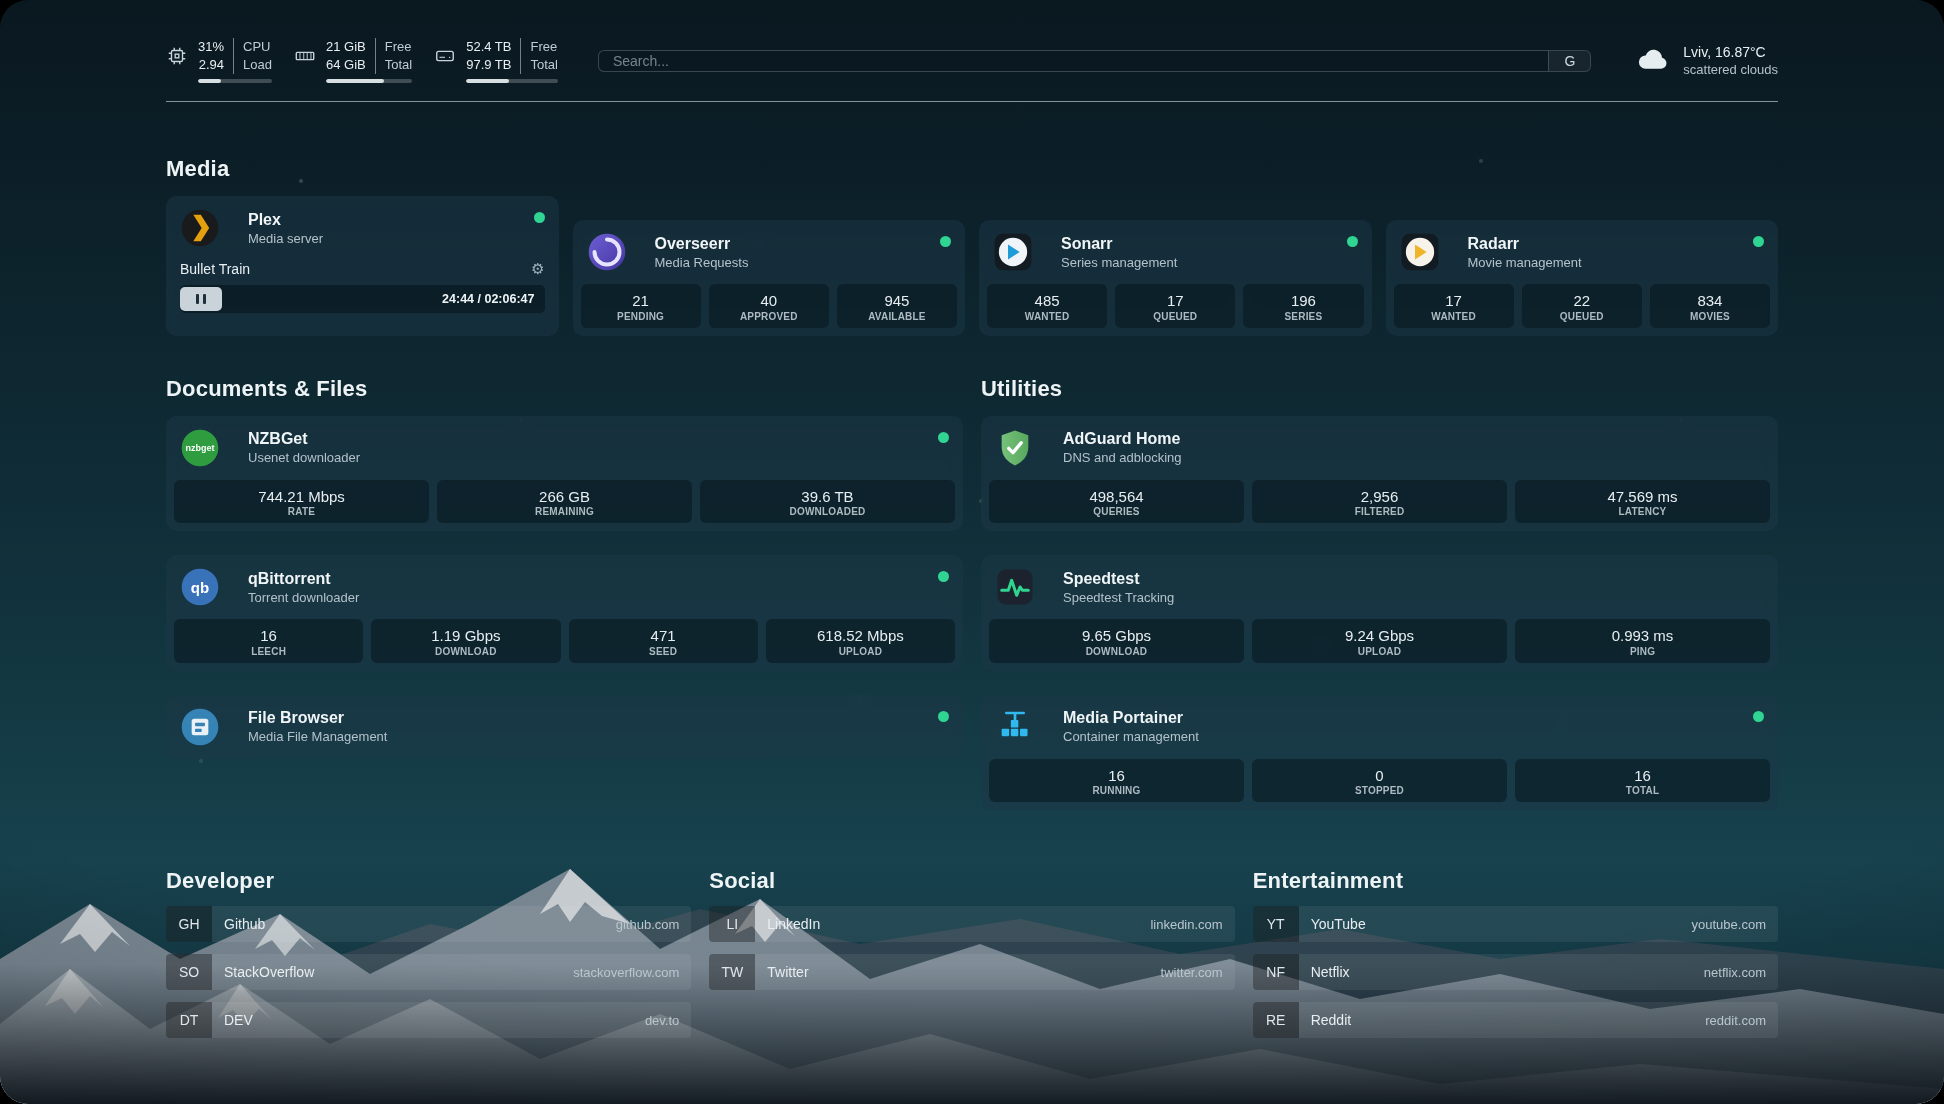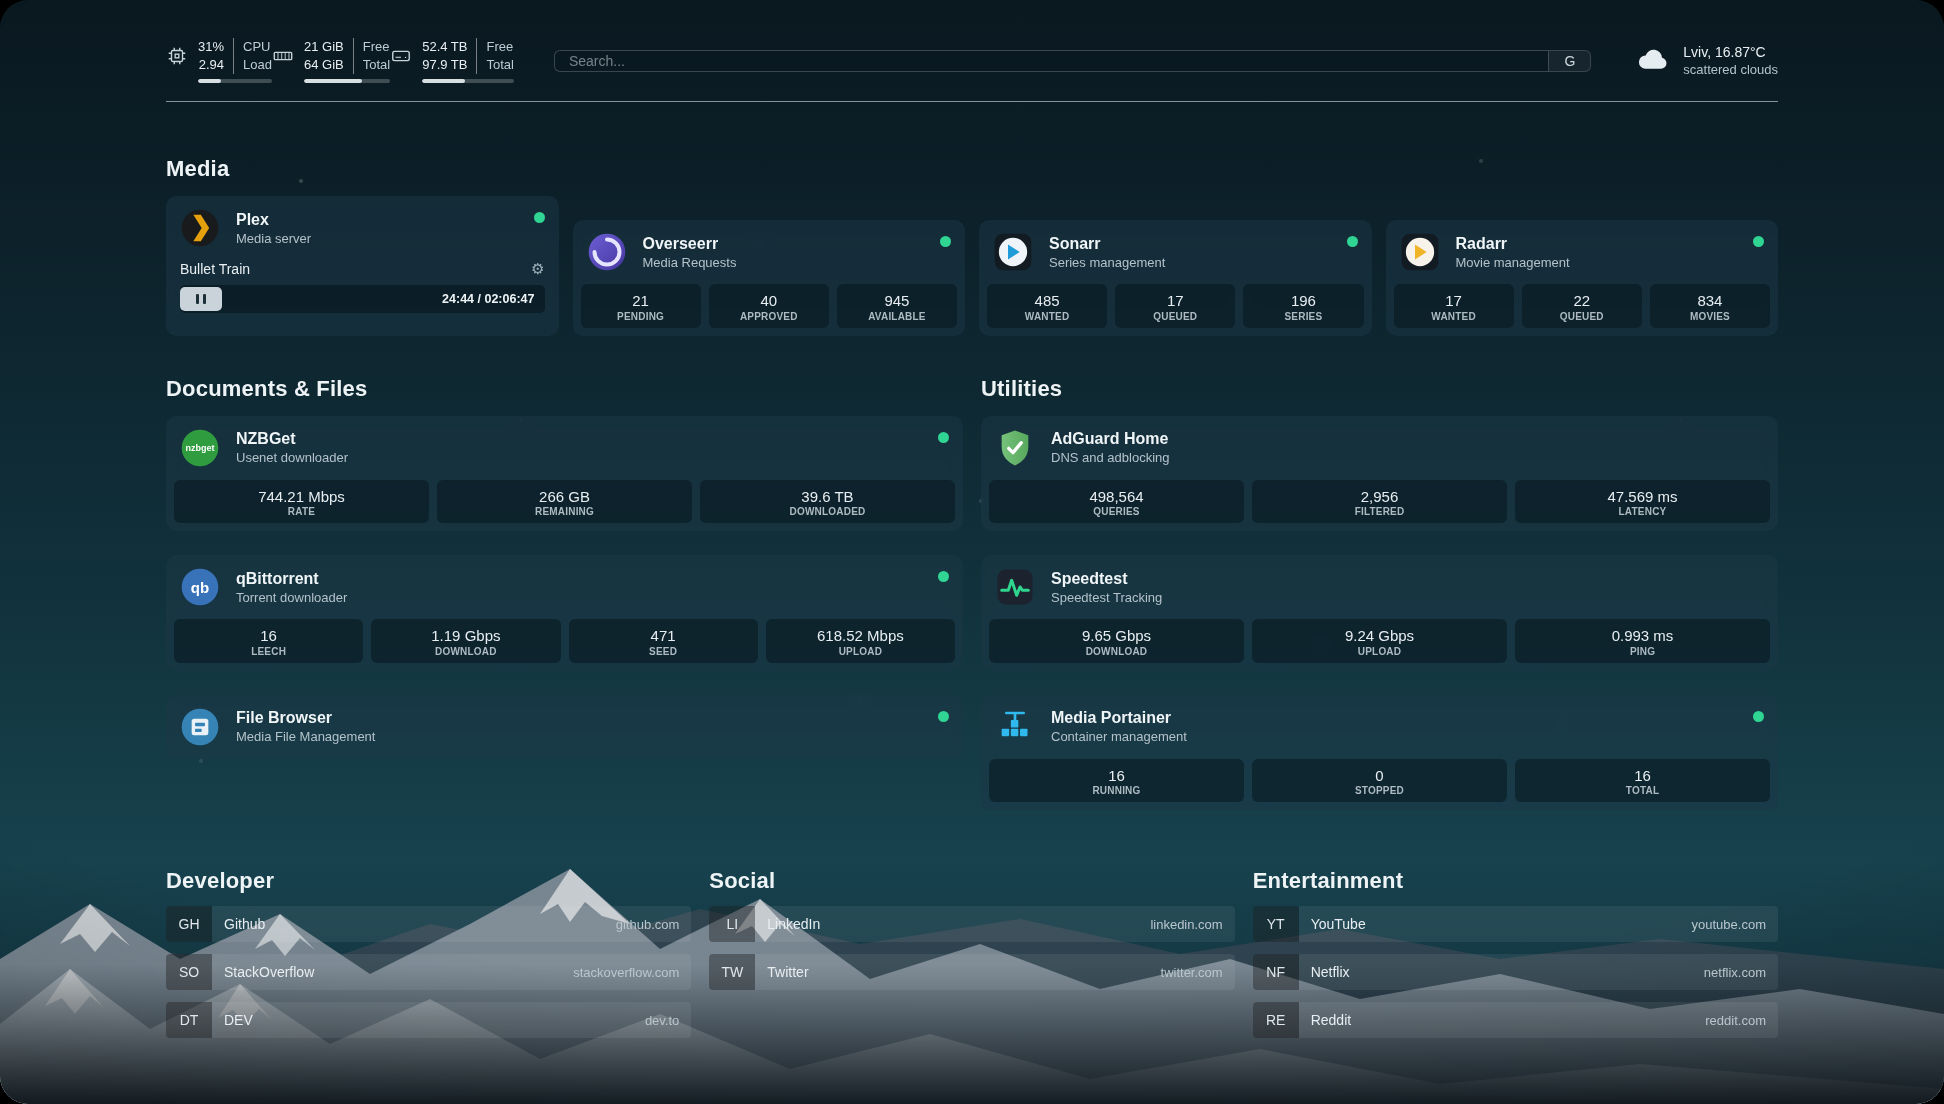--- a/index.html
+++ b/index.html
@@ -19,21 +19,21 @@
       860px 700px 0 1px rgba(255,255,255,.14), 1320px 640px 0 1px rgba(255,255,255,.16),
       200px 760px 0 1px rgba(255,255,255,.12), 1560px 720px 0 1px rgba(255,255,255,.14); }
   .vignette { position:absolute; inset:0; z-index:1; pointer-events:none;
     background: radial-gradient(130% 100% at 50% 35%, rgba(0,0,0,0) 55%, rgba(0,0,0,.38) 100%),
                 linear-gradient(rgba(4,12,18,.15), rgba(4,12,18,.15)); }
 
   .content { position:relative; z-index:2; padding:38px 166px 0 166px; }
 
   
   .topbar { display:flex; align-items:center; }
-  .resources { display:flex; }
+  .resources { display:flex; gap:22px; }
   .res { display:flex; gap:10px; align-items:flex-start; }
   .res-icon { margin-top:7px; display:flex; }
   .res-grid { display:flex; }
   .res-vals { text-align:right; padding-right:9px; border-right:1px solid rgba(255,255,255,.45);
               font-size:13px; line-height:1.4; color:#e8eef1; }
   .res-labs { padding-left:9px; font-size:13px; line-height:1.4; color:#bfccd4; }
   .res-vals span, .res-labs span { display:block; }
   .res-bar { margin-top:5px; height:4px; background:rgba(255,255,255,.22); border-radius:2px; overflow:hidden; }
   .res-fill { height:100%; background:#d8dfe3; border-radius:2px; }
 
@@ -56,21 +56,21 @@
   .sec-title { font-size:22px; font-weight:600; color:#eef3f5; letter-spacing:.2px; }
   .title-media { margin:54px 0 14px; }
   .col-title { margin:40px 0 14px; }
 
   .grid4 { display:grid; grid-template-columns:repeat(4,1fr); gap:14px; }
   .grid2 { display:grid; grid-template-columns:1fr 1fr; gap:18px; align-items:start; }
   .grid3 { display:grid; grid-template-columns:repeat(3,1fr); gap:18px; margin-top:58px; align-items:start; }
 
   .card { background:rgba(28,56,70,.52); border-radius:10px; backdrop-filter:blur(6px); }
   .card + .card { margin-top:24px; }
-  .card-head { display:flex; gap:16px; align-items:center; padding:12px 14px; }
+  .card-head { display:flex; gap:28px; align-items:center; padding:12px 14px; }
   .svc-icon { width:40px; height:40px; display:flex; flex:0 0 40px; }
   .svc-name { font-size:16px; font-weight:600; color:#f0f5f7; }
   .svc-desc { font-size:13px; color:#b4c2ca; margin-top:2px; }
   .dot { width:11px; height:11px; border-radius:50%; margin-left:auto; align-self:flex-start; margin-top:4px; }
 
   .stats { display:flex; gap:8px; padding:0 8px 8px; }
   .stat { flex:1; background:rgba(8,22,30,.55); border-radius:6px; text-align:center; padding:7px 4px 6px; }
   .stat-value { font-size:15px; color:#e8eef1; line-height:1.3; }
   .stat-label { font-size:10px; font-weight:700; color:#aebbc3; letter-spacing:.2px; margin-top:0; }
 

